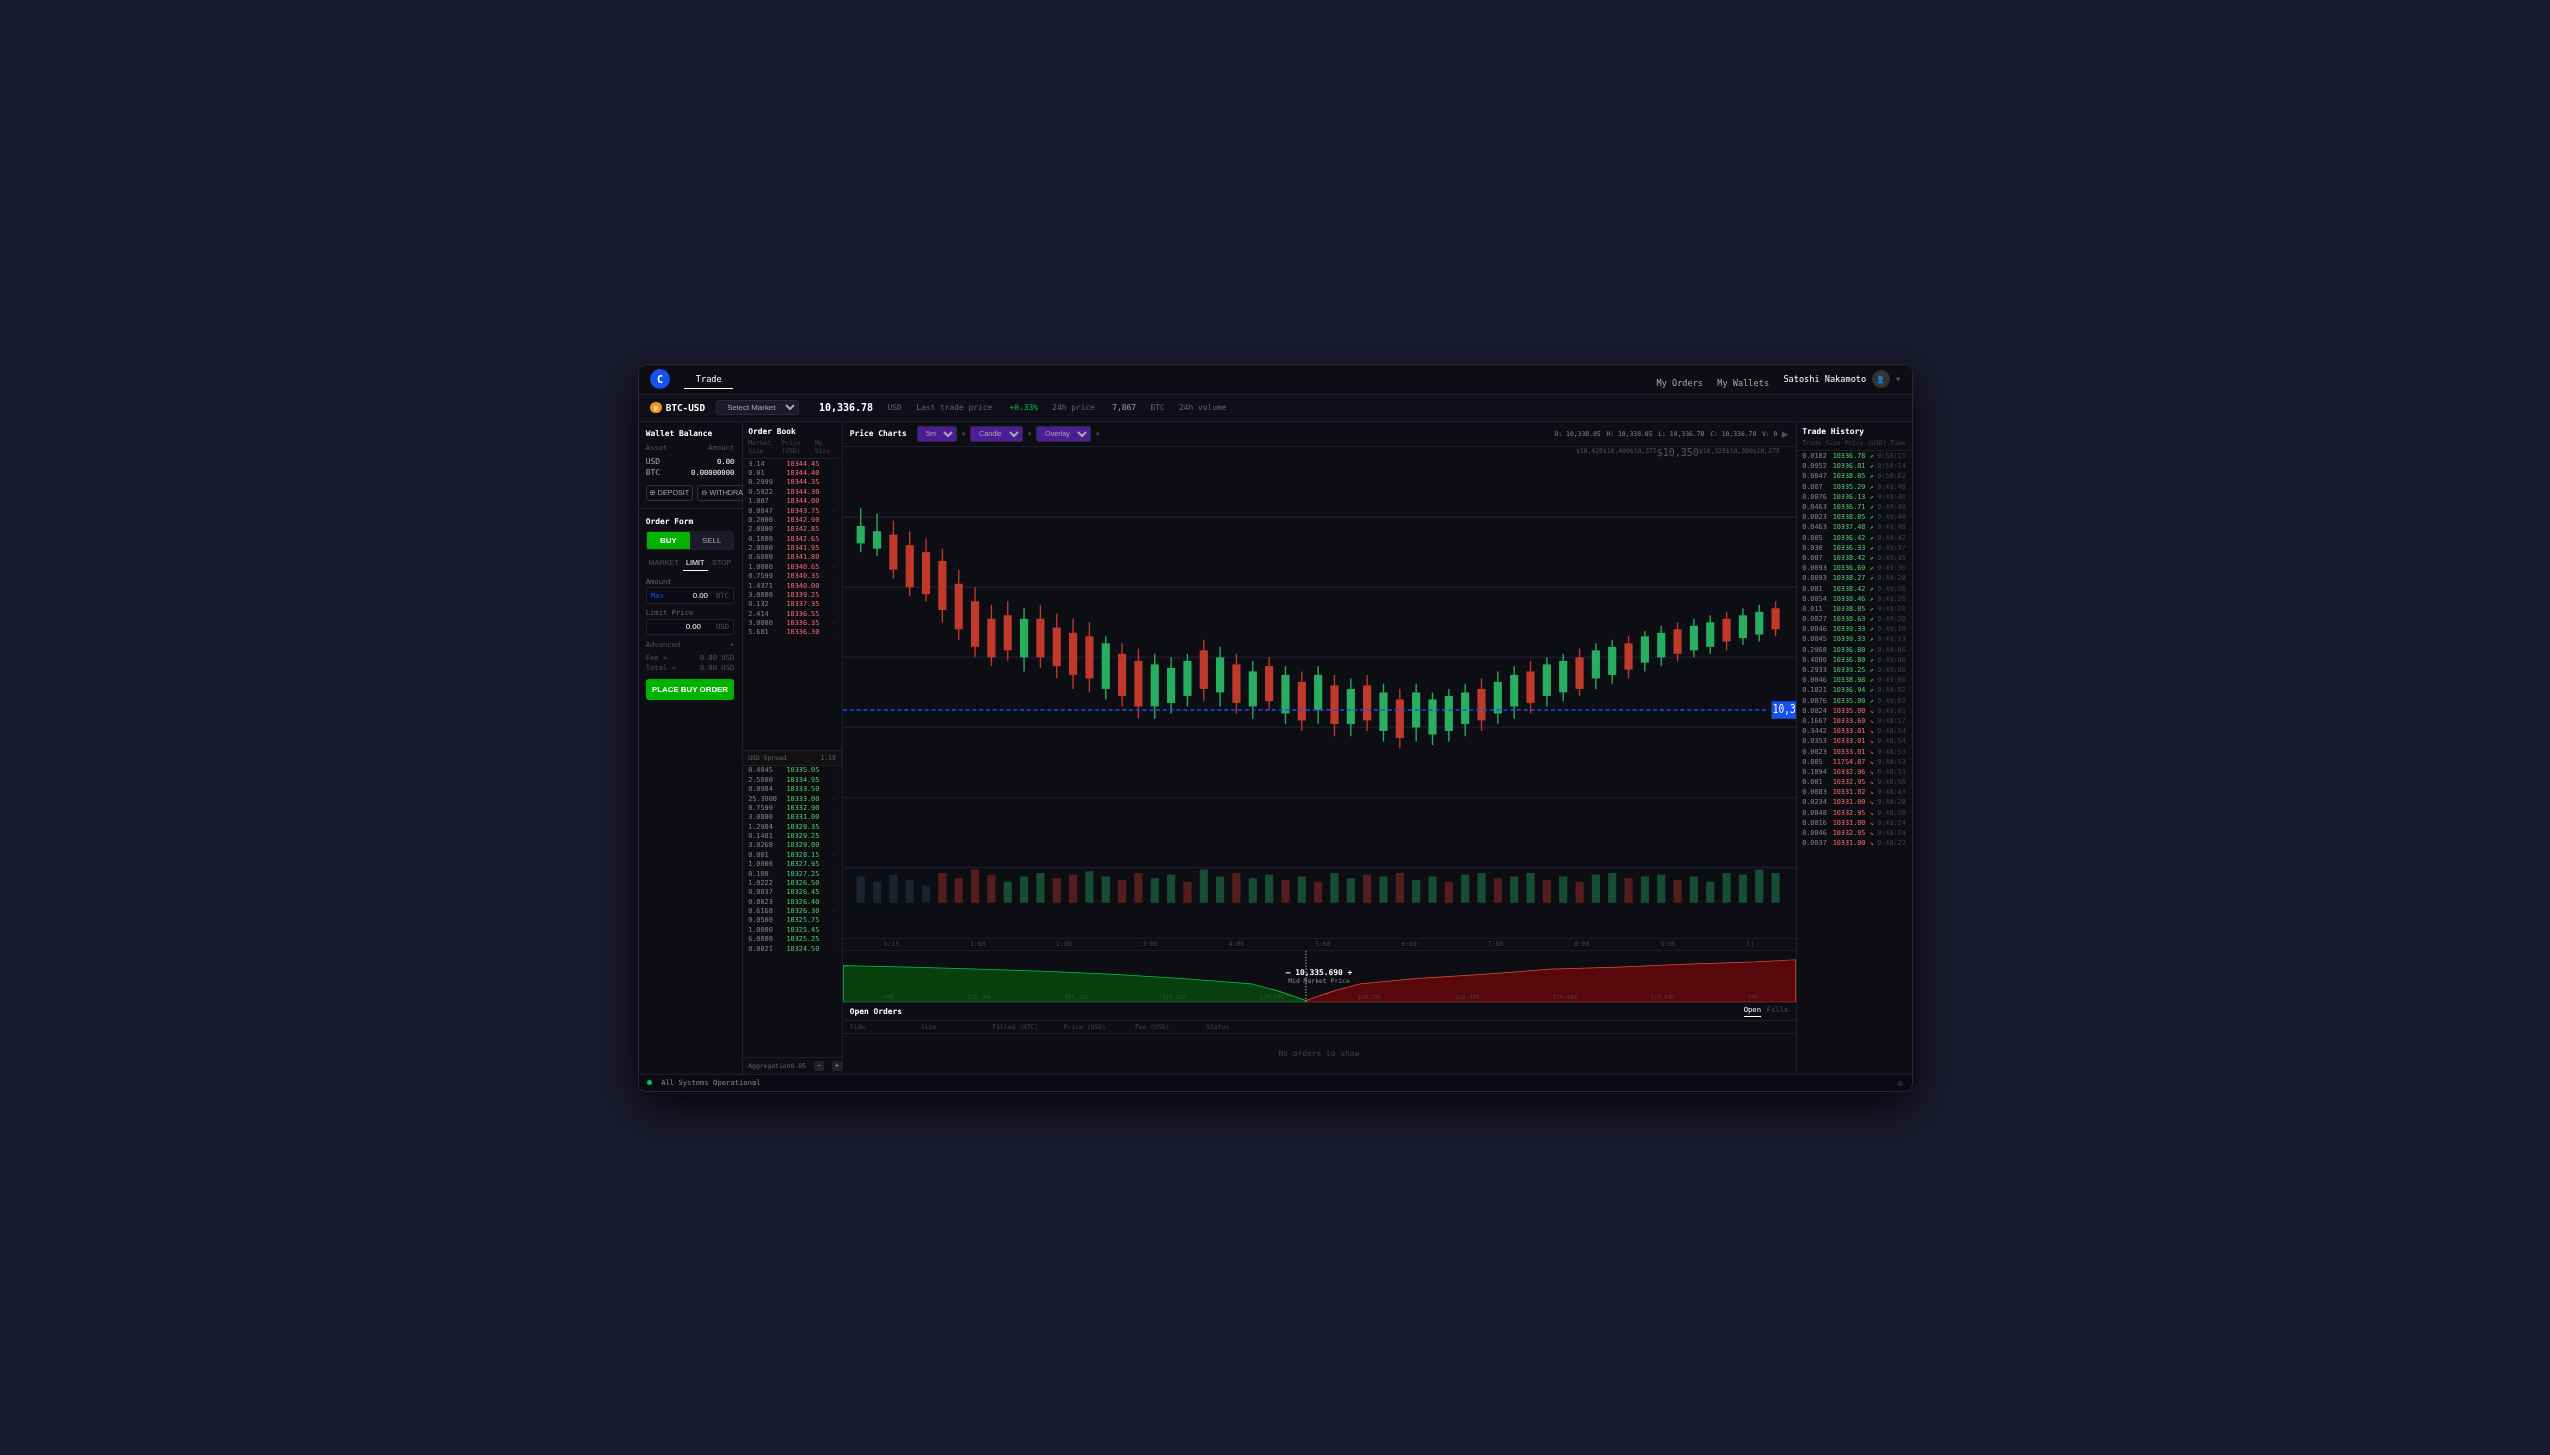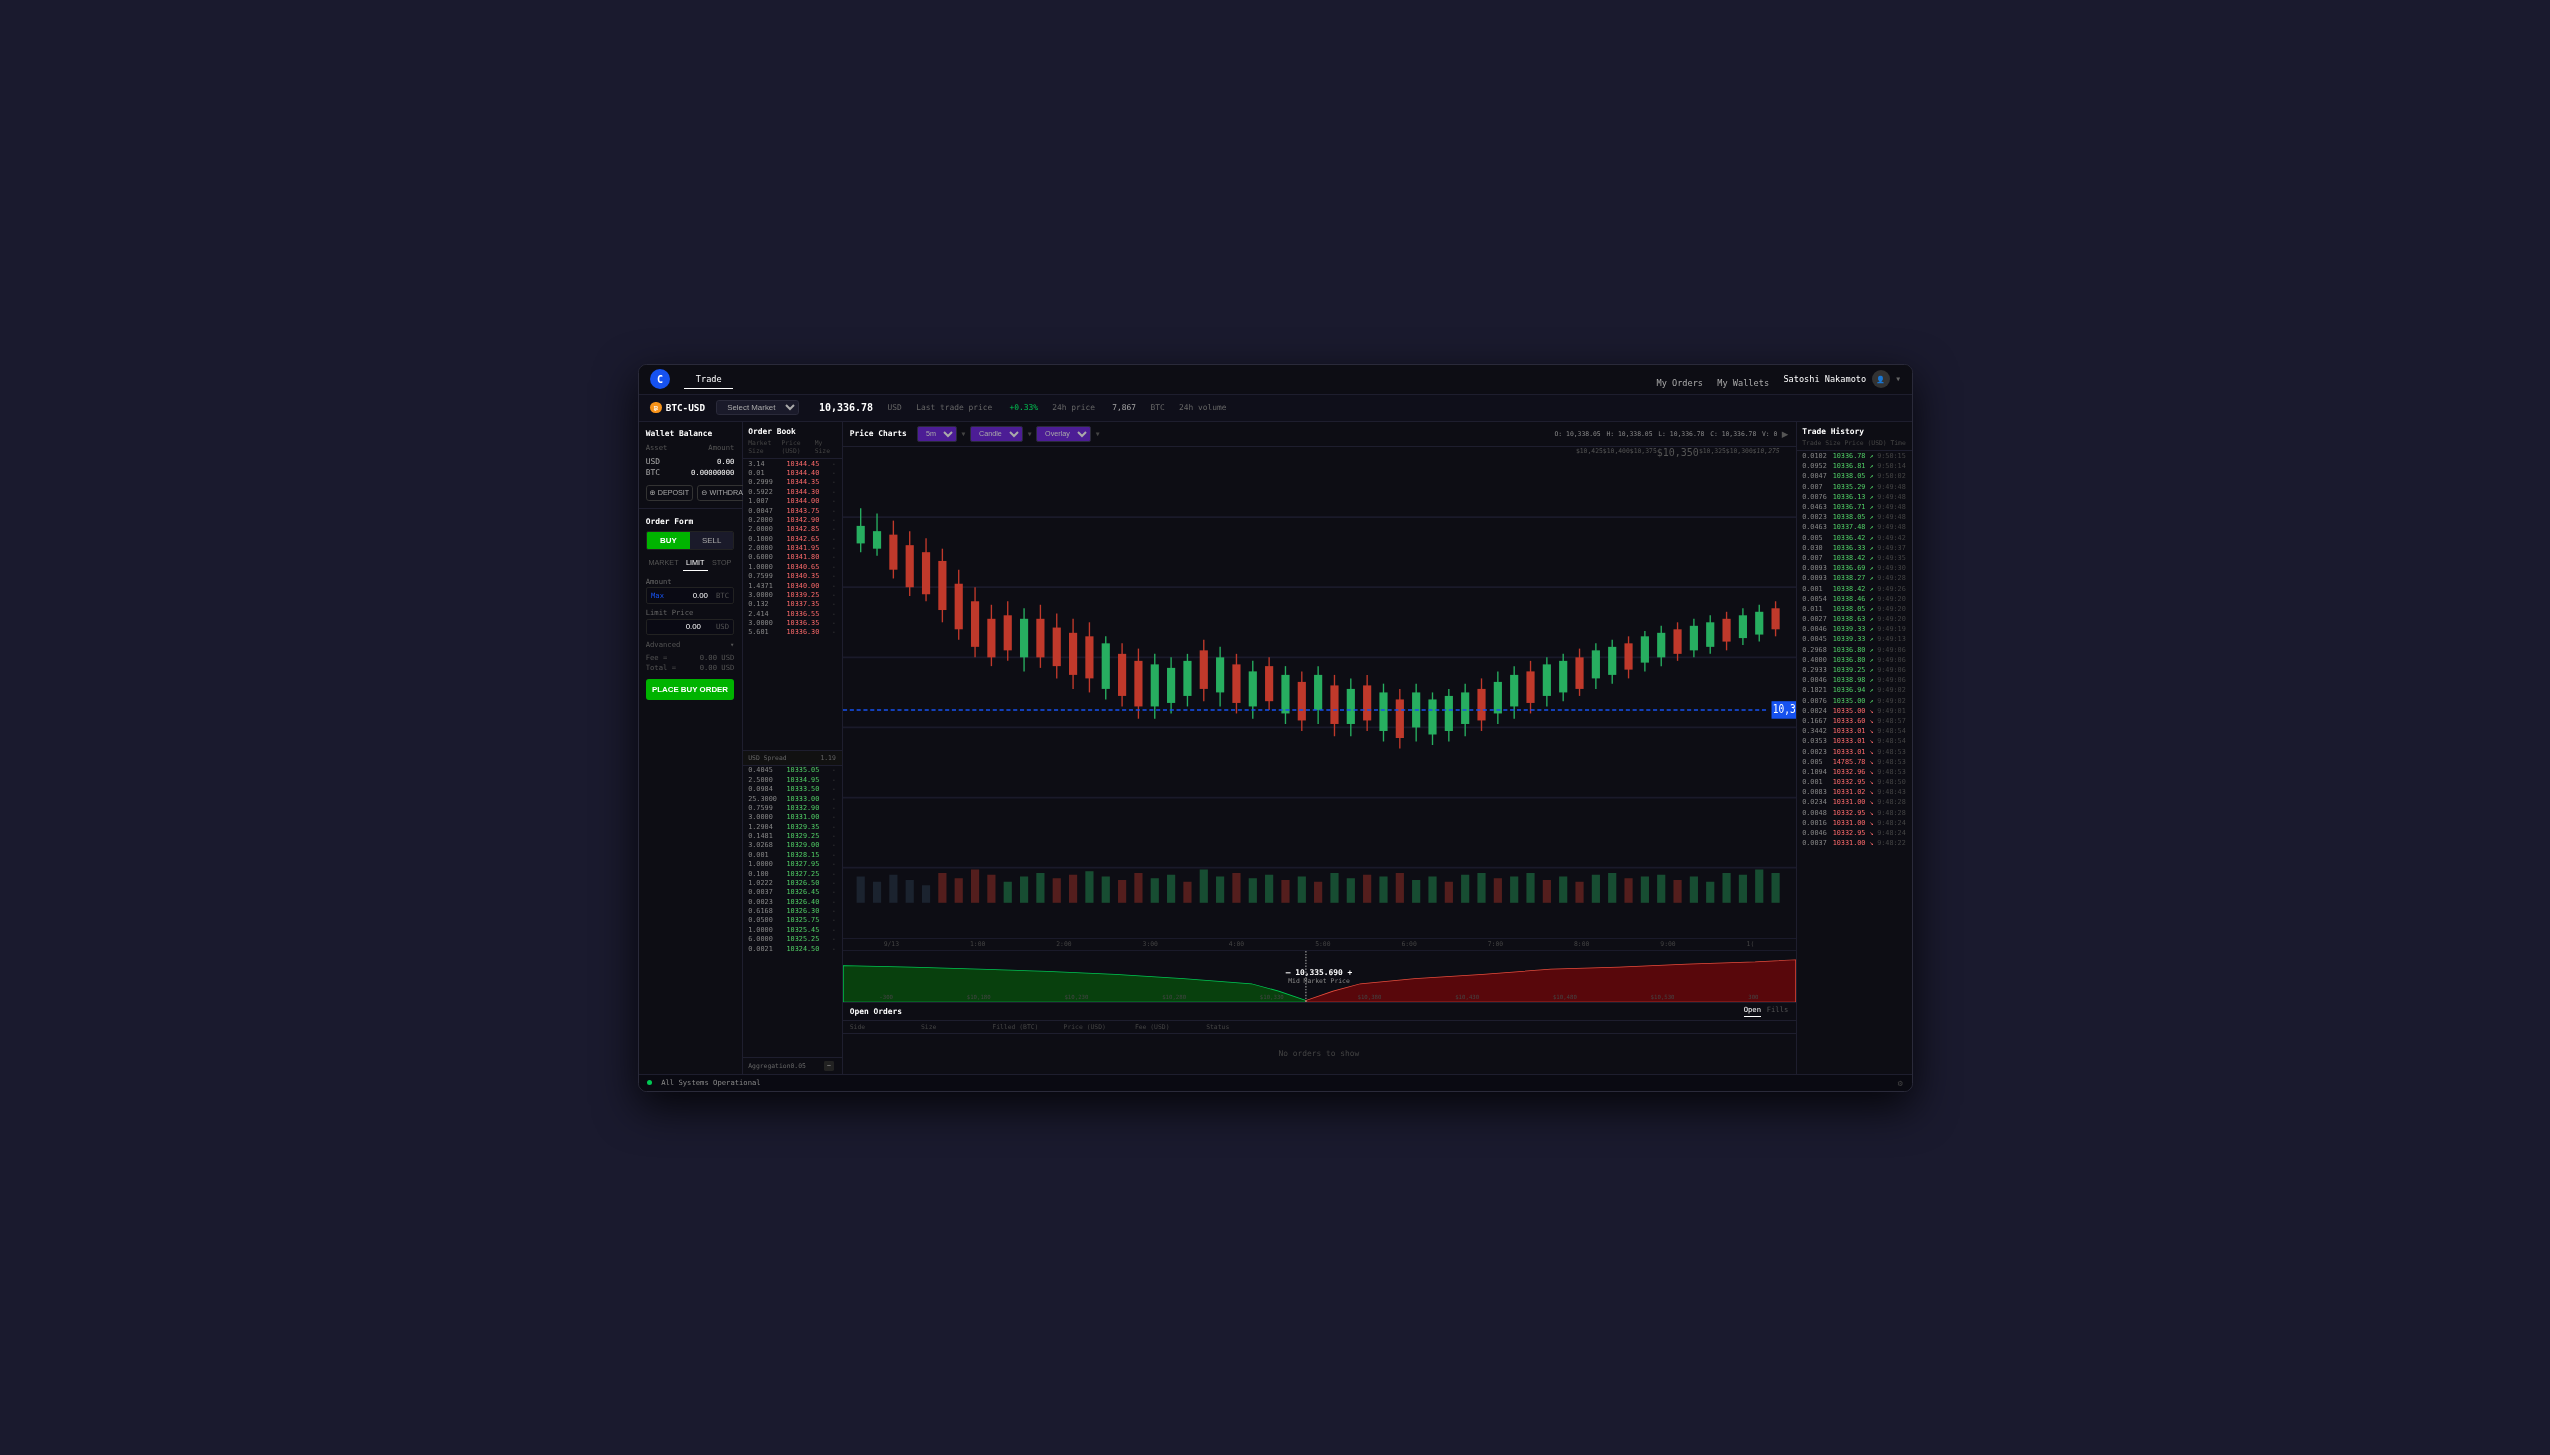--- a/index.html
+++ b/index.html
@@ -330,21 +330,21 @@
     }
     .ob-aggregation {
       padding: 2.9px 5.7px;
       display: flex;
       justify-content: space-between;
       align-items: center;
       border-top: 0.7px solid #1e1e2e;
       font-size: 6.4px;
       color: #666;
     }
-    .agg-controls { display: flex; gap: 18px; align-items: center; }
+    .agg-controls { display: flex; gap: 8px; align-items: center; }
     .agg-btn {
       background: #222;
       border: none;
       color: #aaa;
       width: 10px;
       height: 10px;
       border-radius: 1.4px;
       cursor: pointer;
       font-size: 7.2px;
       display: flex;
@@ -1297,21 +1297,21 @@
             <span class="th-price-down">10333.01 ↘</span>
             <span class="th-time">9:48:54</span>
           </div>
           <div class="th-row">
             <span class="th-size">0.0023</span>
             <span class="th-price-down">10333.01 ↘</span>
             <span class="th-time">9:48:53</span>
           </div>
           <div class="th-row">
             <span class="th-size">0.005</span>
-            <span class="th-price-down">14785.78 ↘</span>
+            <span class="th-price-down">11754.87 ↘</span>
             <span class="th-time">9:48:53</span>
           </div>
           <div class="th-row">
             <span class="th-size">0.1094</span>
             <span class="th-price-down">10332.96 ↘</span>
             <span class="th-time">9:48:53</span>
           </div>
           <div class="th-row">
             <span class="th-size">0.001</span>
             <span class="th-price-down">10332.95 ↘</span>

